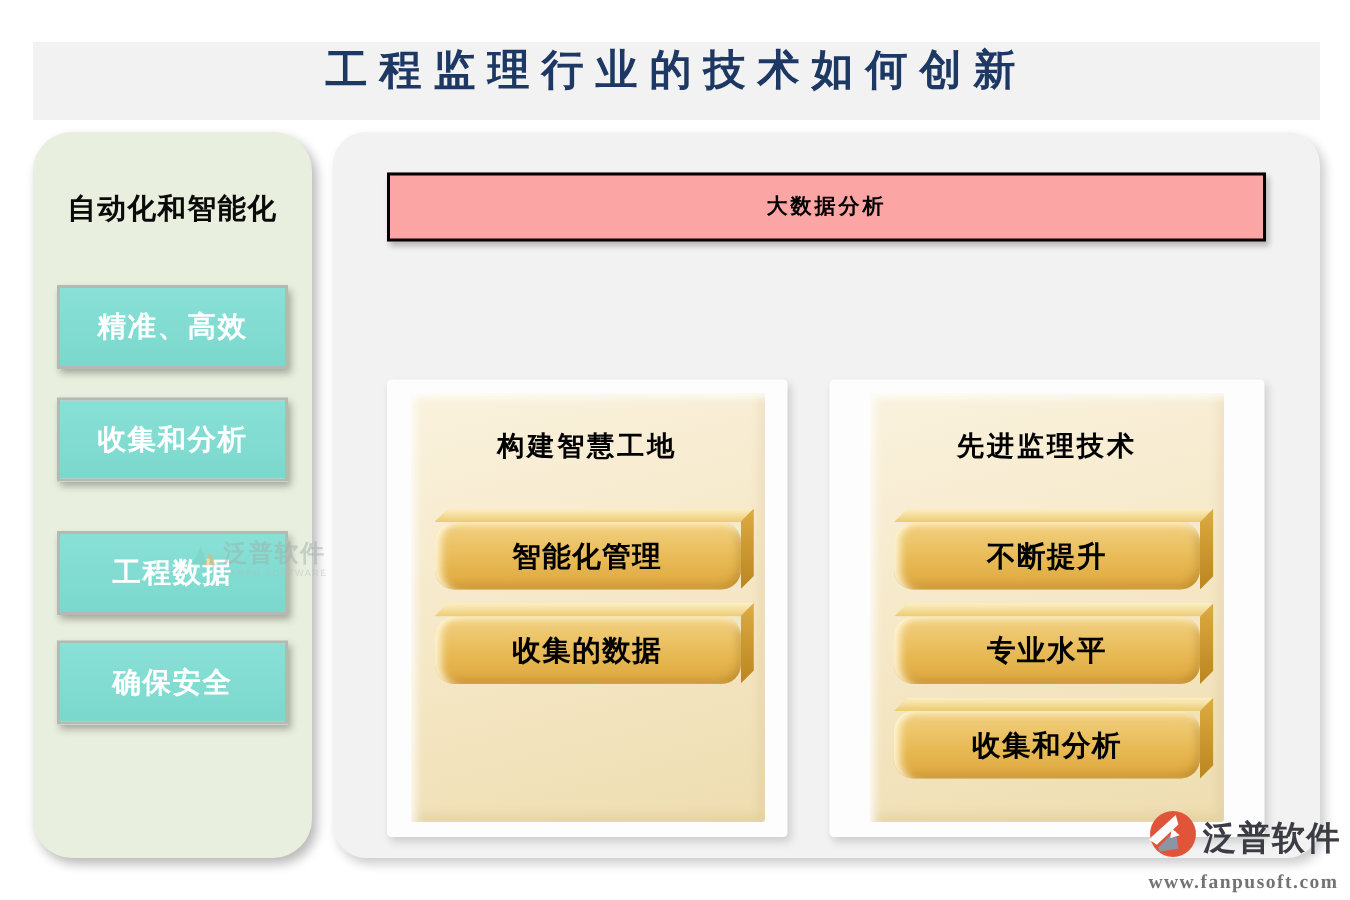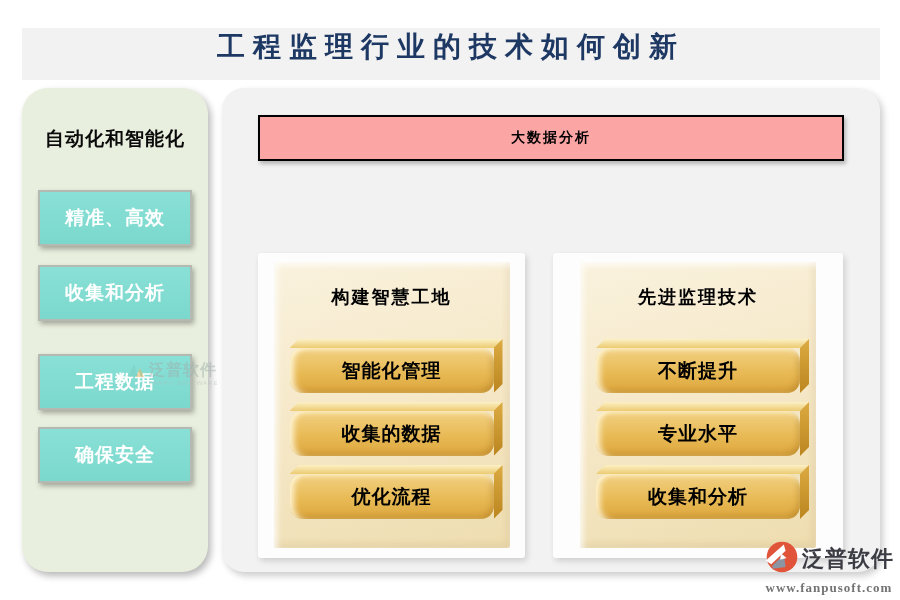--- a/index.html
+++ b/index.html
@@ -109,21 +109,20 @@
     <div class="banner">大数据分析</div>
 
 
     <div class="columns">
 
       <section class="white-panel left">
         <div class="cream">
           <div class="cream-header">构建智慧工地</div>
           <div class="gold-btn first">智能化管理</div>
           <div class="gold-btn">收集的数据</div>
-          <div class="gold-btn">优化流程</div>
         </div>
       </section>
 
       <section class="white-panel right">
         <div class="cream">
           <div class="cream-header">先进监理技术</div>
           <div class="gold-btn first">不断提升</div>
           <div class="gold-btn">专业水平</div>
           <div class="gold-btn">收集和分析</div>
         </div>

